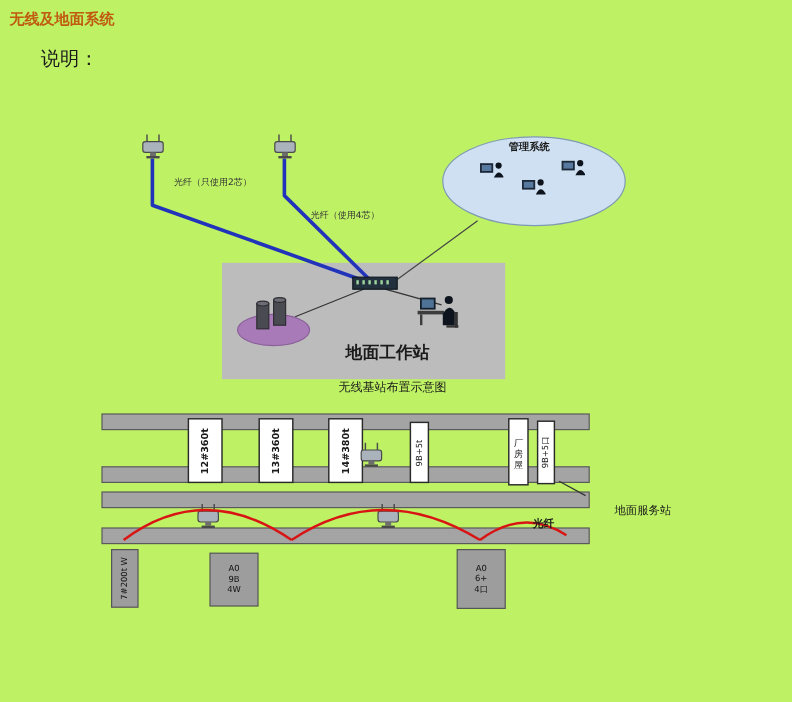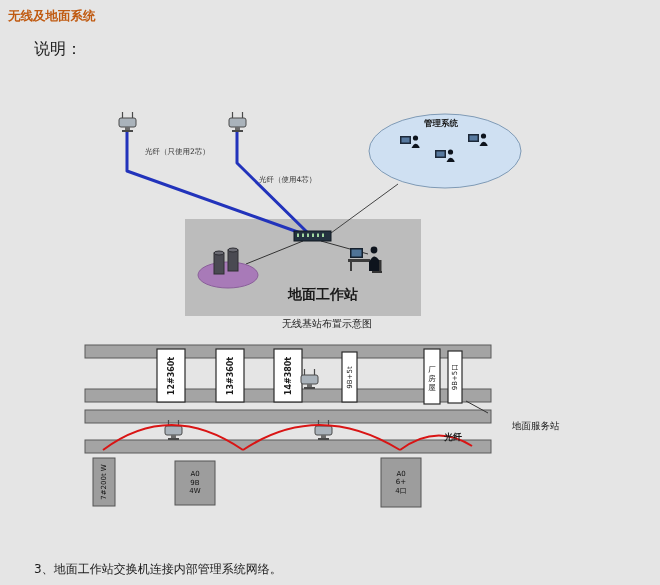--- a/index.html
+++ b/index.html
@@ -1,18 +1,18 @@
 <!DOCTYPE html>
 <html><head>
 <meta charset="utf-8">
 <style>
   * { margin:0; padding:0; box-sizing:border-box; }
   html,body { background:#ffffff; }
   .page {
-    position:relative; width:660px; height:585px; background:#e5e5e5;
+    position:relative; width:660px; height:585px; background:#bef264;
     font-family:"DejaVu Sans","Liberation Sans",sans-serif; color:#1a1a1a; overflow:hidden;
   }
   .title { position:absolute; left:8px; top:8px; font-size:12.5px; font-weight:bold; color:#c05a11; }
   .intro { position:absolute; left:34px; top:39px; font-size:16px; }
   .body-text { position:absolute; font-size:12px; line-height:19px; }
   #item1 { left:8px; top:57px; width:548px; text-indent:27px; }
   #item2 { left:34px; top:538px; }
   #item3 { left:34px; top:560px; }
   svg.diagram { position:absolute; left:0; top:0; }
   .fiber { fill:none; stroke:#2233bb; stroke-width:3; stroke-linejoin:round; }
@@ -40,21 +40,20 @@
   #l-block2 { left:175px; top:461px; width:40px; height:44px; font-size:7px; color:#111; }
   #l-block3 { left:381px; top:458px; width:40px; height:49px; font-size:7px; color:#111; }
 </style>
 </head>
 <body>
 
 <div class="page">
 
   <div class="title">无线及地面系统</div>
   <div class="intro">说明：</div>
-  <p class="body-text" id="item3">3、地面工作站交换机连接内部管理系统网络。</p>
 
   <svg class="diagram" width="660" height="585" viewBox="0 0 660 585">
     <defs>
       <g id="ap-icon">
         <line x1="3.5" y1="0" x2="3.5" y2="7" stroke="#4a4a4a" stroke-width="1.2"></line>
         <line x1="13.5" y1="0" x2="13.5" y2="7" stroke="#4a4a4a" stroke-width="1.2"></line>
         <rect x="0" y="6" width="17" height="9" rx="2" fill="#aab3bb" stroke="#4a4a4a"></rect>
         <rect x="6" y="15" width="5" height="3" fill="#6d6d6d"></rect>
         <rect x="3" y="18" width="11" height="2" fill="#4a4a4a"></rect>
       </g>

